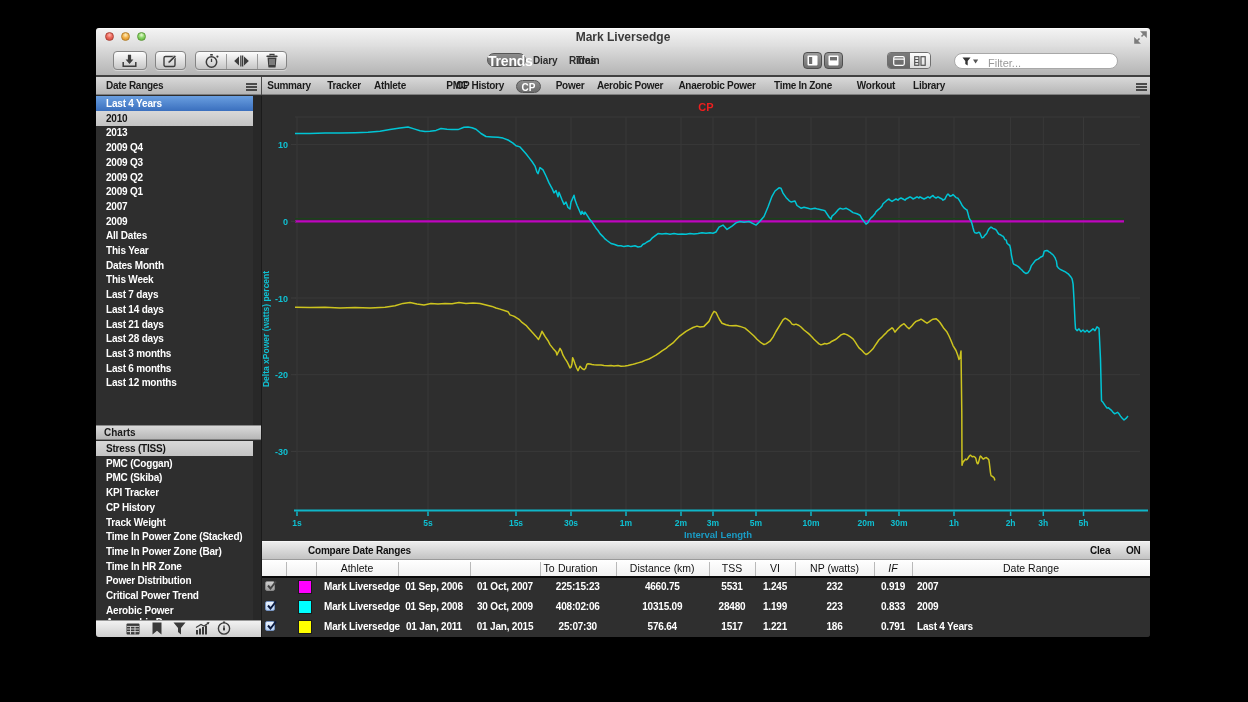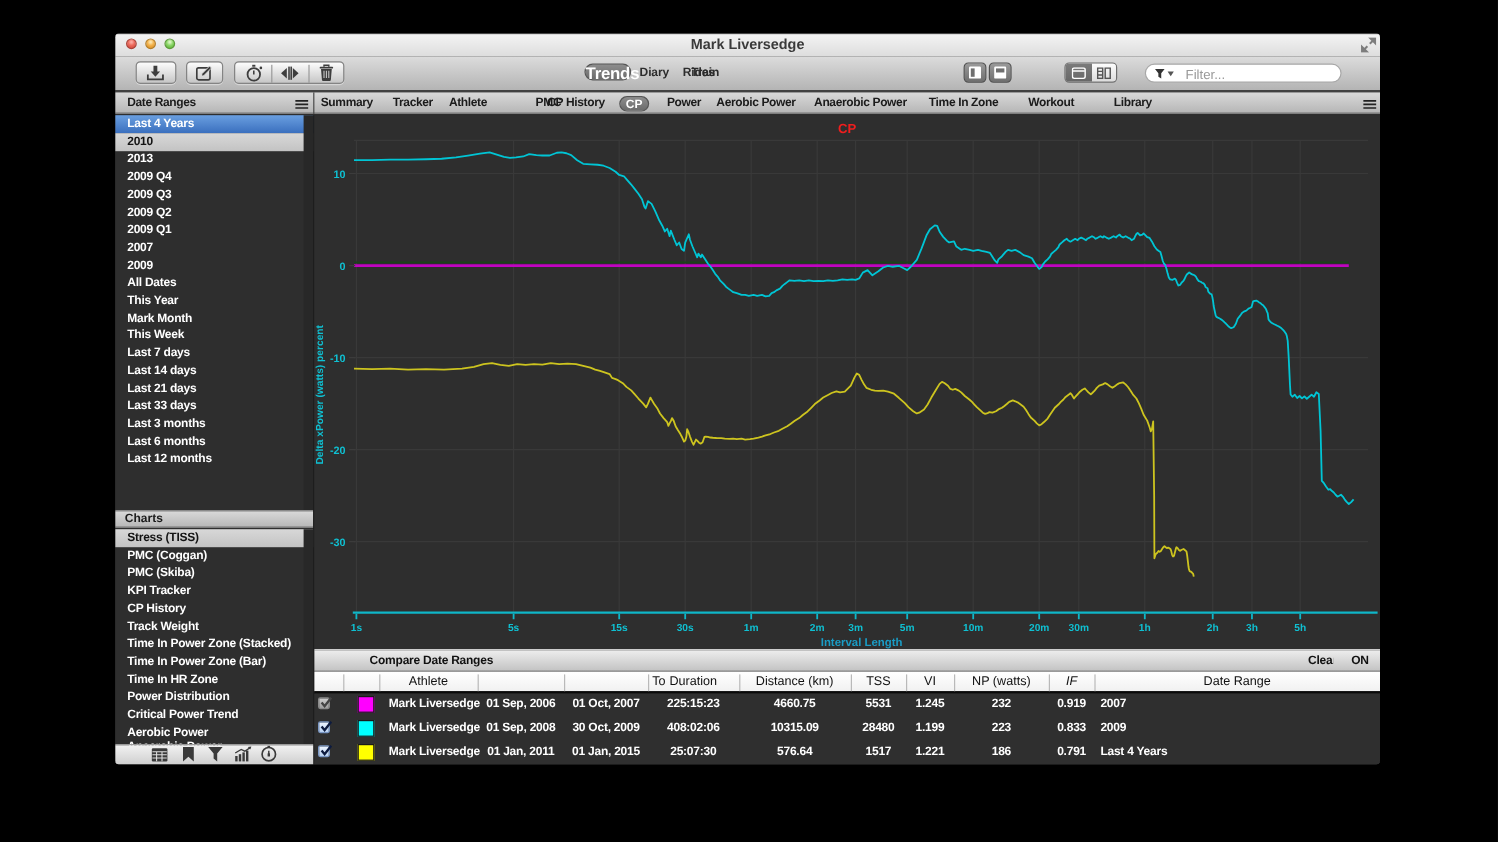--- a/index.html
+++ b/index.html
@@ -164,45 +164,45 @@
 <div class="abs hdrtext" style="left:193px;top:52px;transform:translateX(-50%);white-space:nowrap;">Summary</div>
 <div class="abs hdrtext" style="left:248px;top:52px;transform:translateX(-50%);white-space:nowrap;">Tracker</div>
 <div class="abs hdrtext" style="left:294px;top:52px;transform:translateX(-50%);white-space:nowrap;">Athlete</div>
 <div class="abs hdrtext" style="left:338px;top:52px;transform:translateX(-50%);white-space:nowrap;padding-left:46px;">PMC</div>
 <div class="abs hdrtext" style="left:384px;top:52px;transform:translateX(-50%);white-space:nowrap;">CP History</div>
 <div class="abs hdrtext" style="left:474px;top:52px;transform:translateX(-50%);white-space:nowrap;">Power</div>
 <div class="abs hdrtext" style="left:534px;top:52px;transform:translateX(-50%);white-space:nowrap;">Aerobic Power</div>
 <div class="abs hdrtext" style="left:621px;top:52px;transform:translateX(-50%);white-space:nowrap;">Anaerobic Power</div>
 <div class="abs hdrtext" style="left:707px;top:52px;transform:translateX(-50%);white-space:nowrap;">Time In Zone</div>
 <div class="abs hdrtext" style="left:780px;top:52px;transform:translateX(-50%);white-space:nowrap;">Workout</div>
-<div class="abs hdrtext" style="left:833px;top:52px;transform:translateX(-50%);white-space:nowrap;margin-left:15px;">Library</div>
+<div class="abs hdrtext" style="left:833px;top:52px;transform:translateX(-50%);white-space:nowrap;">Library</div>
 <div class="abs" style="left:420px;top:51.5px;width:25px;height:13px;border-radius:7px;background:linear-gradient(#8d8d8d,#6b6b6b);border:1px solid #565656;color:#fff;font-size:10px;font-weight:bold;text-align:center;line-height:13px;">CP</div>
 <svg class="abs" style="left:1040px;top:55px" width="11" height="8" viewBox="0 0 11 8">
       <g stroke="#222" stroke-width="1.4">
         <path d="M0 1h11M0 4h11M0 7h11"></path>
       </g>
     </svg>
 <div id="sidebar" class="abs">
 <div class="row selblue" style="top:0.0px">Last 4 Years</div>
 <div class="row selgray" style="top:14.7px">2010</div>
 <div class="row" style="top:29.4px">2013</div>
 <div class="row" style="top:44.1px">2009 Q4</div>
 <div class="row" style="top:58.8px">2009 Q3</div>
 <div class="row" style="top:73.5px">2009 Q2</div>
 <div class="row" style="top:88.2px">2009 Q1</div>
 <div class="row" style="top:102.9px">2007</div>
 <div class="row" style="top:117.6px">2009</div>
 <div class="row" style="top:132.3px">All Dates</div>
 <div class="row" style="top:147.0px">This Year</div>
-<div class="row" style="top:161.7px">Mark Month</div>
+<div class="row" style="top:161.7px">Dates Month</div>
 <div class="row" style="top:176.4px">This Week</div>
 <div class="row" style="top:191.1px">Last 7 days</div>
 <div class="row" style="top:205.8px">Last 14 days</div>
 <div class="row" style="top:220.5px">Last 21 days</div>
-<div class="row" style="top:235.2px">Last 33 days</div>
+<div class="row" style="top:235.2px">Last 28 days</div>
 <div class="row" style="top:249.9px">Last 3 months</div>
 <div class="row" style="top:264.6px">Last 6 months</div>
 <div class="row" style="top:279.3px">Last 12 months</div>
 <div class="row selgray" style="top:345.0px;">Stress (TISS)</div>
 <div class="row" style="top:359.7px;">PMC (Coggan)</div>
 <div class="row" style="top:374.4px;">PMC (Skiba)</div>
 <div class="row" style="top:389.1px;">KPI Tracker</div>
 <div class="row" style="top:403.8px;">CP History</div>
 <div class="row" style="top:418.5px;">Track Weight</div>
 <div class="row" style="top:433.2px;">Time In Power Zone (Stacked)</div>

